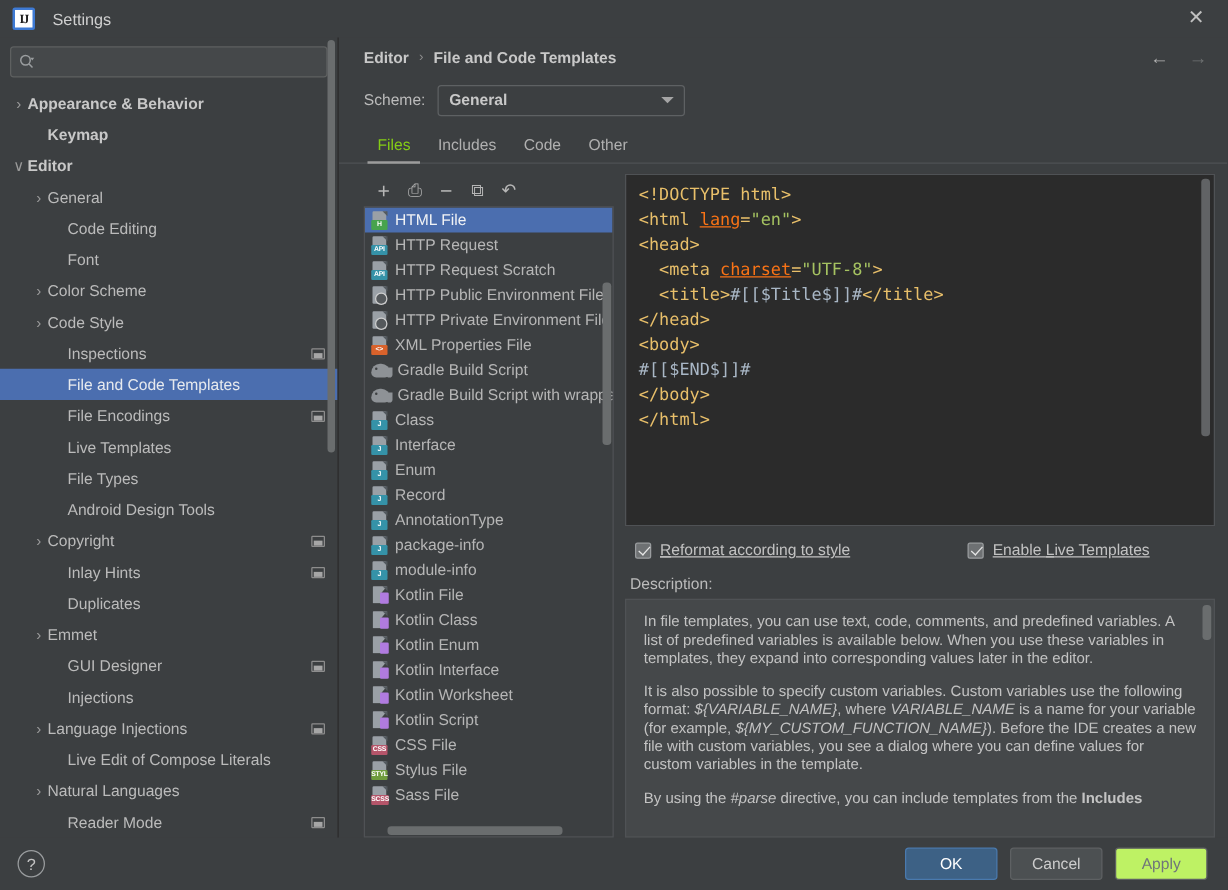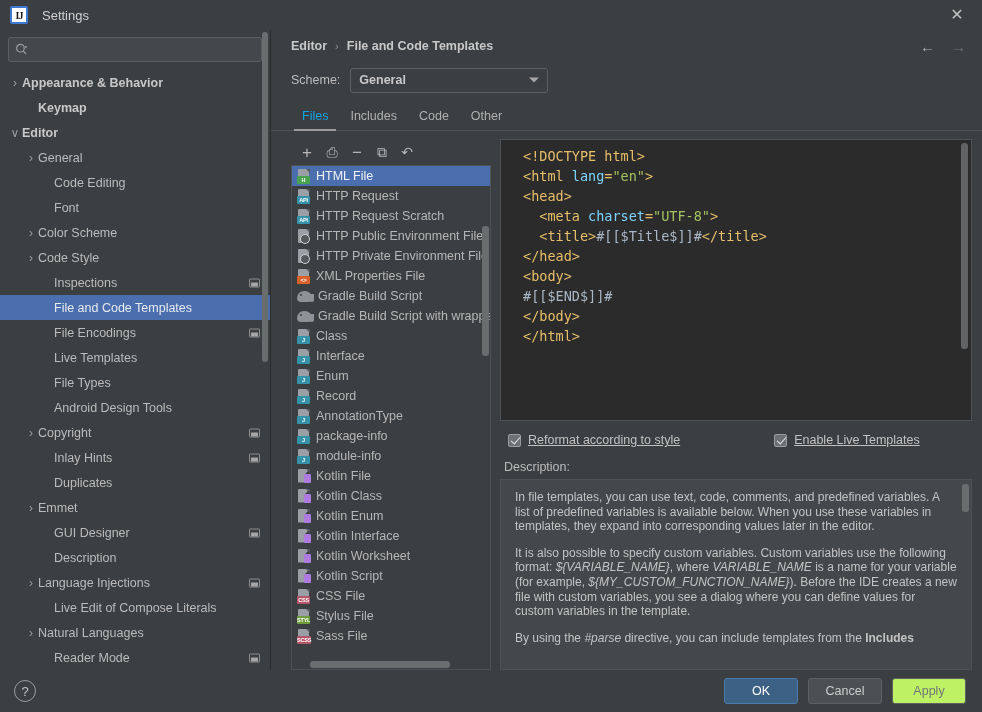--- a/index.html
+++ b/index.html
@@ -124,21 +124,21 @@
 
   .tabs-row {
     height: 30px; display: flex; align-items: flex-end;
     padding-left: 20px; border-bottom: 1px solid #4e5254;
     margin-top: 3px;
   }
   .tab {
     padding: 0 11px; height: 28px; display: flex; align-items: center;
     font-size: 12.5px; color: #b0b0b0; position: relative;
   }
-  .tab.active { color: #0ea5e9; }
+  .tab.active { color: #84cc16; }
   .tab.active::after {
     content: ""; position: absolute; left: 3px; right: 3px; bottom: -1px;
     height: 2px; background: #9c9c9c;
   }
 
   .panes { flex: 1; display: flex; padding: 8px 10px 0 20px; gap: 9px; }
 
   
   .list-pane {
     width: 200px; flex: 0 0 200px;
@@ -220,29 +220,29 @@
   .eleph::after {
     content: ""; position: absolute; left: 3px; top: 3px;
     width: 2px; height: 2px; background: #3c3f41; border-radius: 50%;
   }
 
   
   .editor-pane { flex: 1; display: flex; flex-direction: column; min-width: 0; }
   .code-box {
     height: 282px; background: #2b2b2b;
     border: 1px solid #4f5255; position: relative;
-    overflow: hidden; padding: 6px 0 0 22px;
+    overflow: hidden; padding: 6px 0 0 10px;
   }
   .code-line {
     font-family: "DejaVu Sans Mono", monospace;
     font-size: 13.5px; line-height: 20px; white-space: pre;
     color: #a9b7c6;
   }
   .tkp { color: #e8bf6a; }   
-  .tka { color: #7dd3fc; }   
+  .tka { color: #f97316; text-decoration: underline; }   
   .tkv { color: #a5c261; }   
   .tkt { color: #a9b7c6; }   
   .code-vscroll {
     position: absolute; right: 3px; top: 3px;
     width: 7px; height: 206px; background: #616365; border-radius: 3px;
   }
 
   .checks-row {
     height: 26px; display: flex; align-items: center;
     margin-top: 6px; padding-left: 8px; gap: 0;
@@ -402,21 +402,21 @@
           <span class="tw" style="margin-left: 24px;">›</span>
           <span class="tree-label">Emmet</span>
         </div>
         <div class="tree-row">
           <span class="tw" style="margin-left: 40px;"></span>
           <span class="tree-label">GUI Designer</span>
           <span class="badge-icon"></span>
         </div>
         <div class="tree-row">
           <span class="tw" style="margin-left: 40px;"></span>
-          <span class="tree-label">Description</span>
+          <span class="tree-label">Injections</span>
         </div>
         <div class="tree-row">
           <span class="tw" style="margin-left: 24px;">›</span>
           <span class="tree-label">Language Injections</span>
           <span class="badge-icon"></span>
         </div>
         <div class="tree-row">
           <span class="tw" style="margin-left: 40px;"></span>
           <span class="tree-label">Live Edit of Compose Literals</span>
         </div>

